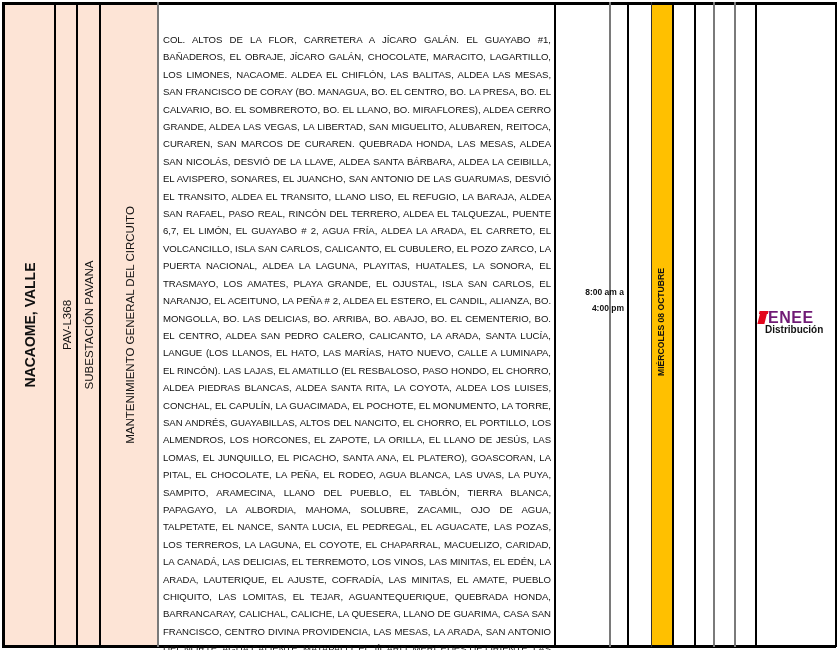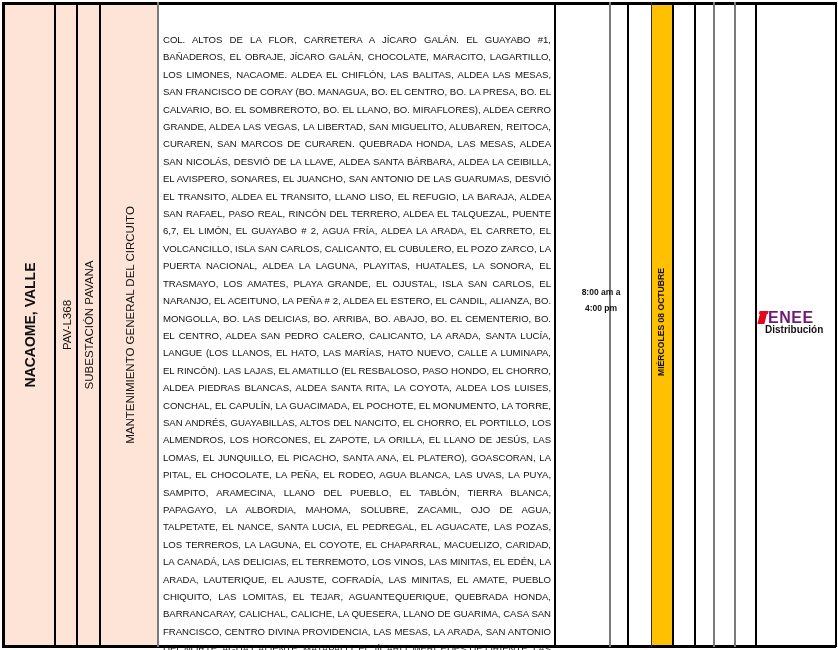--- a/index.html
+++ b/index.html
@@ -5,21 +5,21 @@
     html, body { margin: 0; padding: 0; background: #ffffff; }
     body { width: 838px; height: 650px; position: relative; overflow: hidden; font-family: "Liberation Sans", sans-serif; }
     .col { position: absolute; top: 2px; height: 645px; box-sizing: border-box; }
     .peach { background: #fde4d6; }
     .vline { position: absolute; top: 2px; height: 645px; width: 2px; background: #000; }
     .vline.gray { background: #7a7a7a; width: 2px; }
     .rot { position: absolute; left: 50%; top: 50%; transform: translate(-50%, -50%) rotate(-90deg); white-space: nowrap; color: #111; }
     .rot.bold { font-weight: bold; font-size: 14px; }
     .rot.reg { font-size: 11.5px; }
     .desc { position: absolute; left: 163px; top: 31px; width: 388px; font-family: "Liberation Sans", sans-serif; font-size: 9.6px; line-height: 17.4px; text-align: justify; color: #111; letter-spacing: -0.05px; }
-    .time { position: absolute; left: 556px; top: 284px; width: 68px; text-align: center; font-weight: bold; font-size: 8.5px; line-height: 16px; color: #111; padding-left: 11px; }
+    .time { position: absolute; left: 556px; top: 284px; width: 68px; text-align: right; font-weight: bold; font-size: 8.5px; line-height: 16px; color: #111; }
     .yellow { position: absolute; left: 651px; top: 2px; width: 21px; height: 645px; background: #ffc000; }
     .date { position: absolute; left: 661px; top: 322px; transform: translate(-50%, -50%) rotate(-90deg); white-space: nowrap; font-weight: bold; font-size: 8.6px; color: #111; }
     .logo { position: absolute; left: 759px; top: 310px; width: 78px; }
     .logo-top { display: flex; align-items: center; height: 15px; }
     .logo-mark { width: 7px; height: 13px; background: #e3061c; transform: skewX(-14deg); margin-right: 2px; position: relative; }
     .logo-mark:before { content: ""; position: absolute; left: -1px; top: 0; width: 9px; height: 3px; background: #e3061c; }
     .logo-word { color: #701a75; font-weight: bold; font-size: 16px; letter-spacing: 0.5px; line-height: 15px; }
     .logo-sub { font-weight: bold; font-size: 10px; color: #111; margin-left: 6px; line-height: 10px; }
   </style>
 </head>

